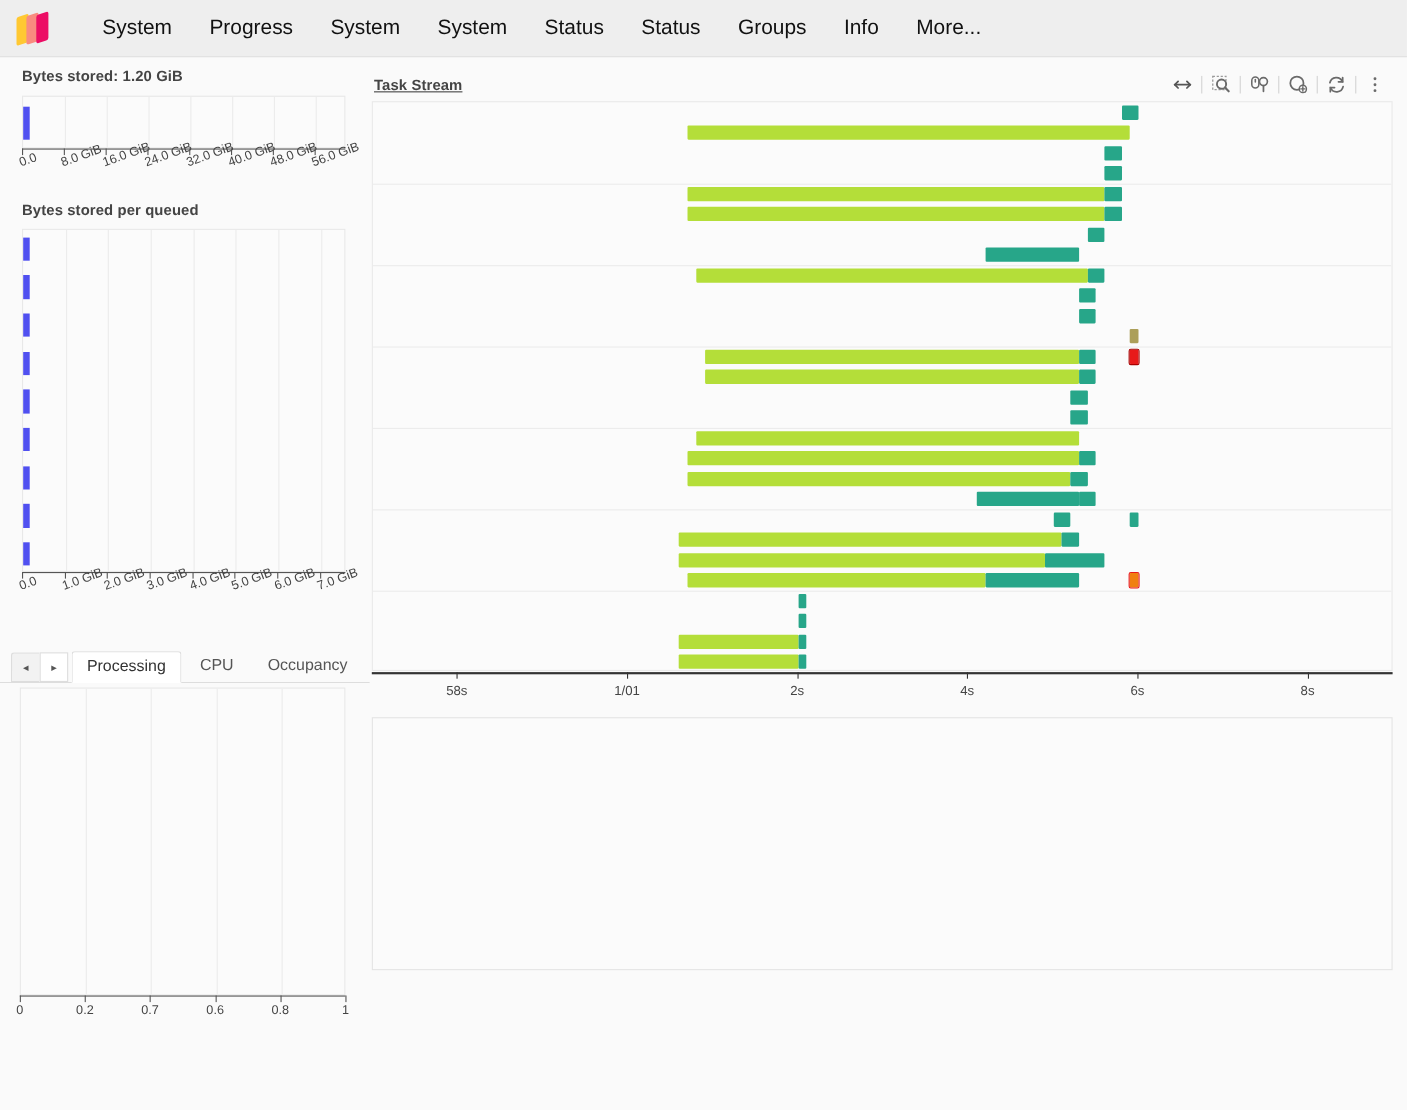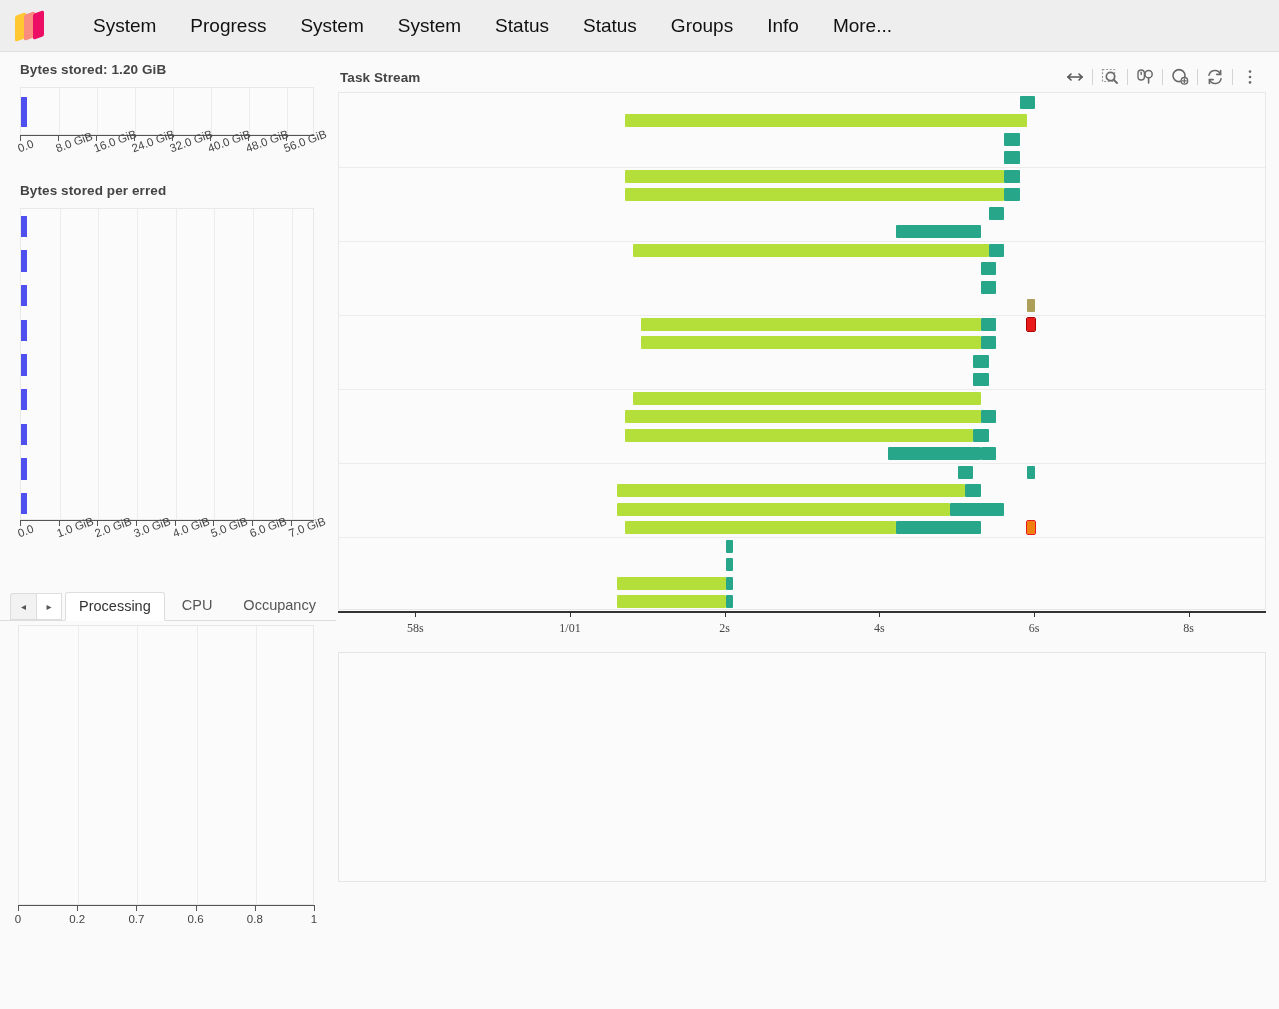--- a/index.html
+++ b/index.html
@@ -49,21 +49,21 @@
   .left-col { width: 336px; flex: 0 0 336px; padding: 0; }
   .right-col { flex: 1 1 auto; padding: 0; }
 
   .panel-title {
     font-size: 13.5px;
     font-weight: bold;
     color: #444;
     padding: 10px 0 6px 20px;
     letter-spacing: .1px;
   }
-  .right-col .panel-title { padding-left: 2px; }
+  .right-col .panel-title { padding-left: 2px; text-decoration: underline; }
 
   
   .plot {
     position: relative;
     background: #fafafa;
   }
   .plot-frame {
     position: absolute;
     border: 1px solid #e8e8e8;
     background: #fbfbfb;
@@ -157,21 +157,21 @@
     position: absolute;
     left: 1px; right: 1px; bottom: -4px;
     height: 2.5px; background: #26aae1;
   }
   .tool svg { display: block; }
   .tool-sep {
     width: 1px; height: 16px; background: #d4d4d4; margin: 0 2px;
   }
 
   
-  #taskstream-plot { position: relative; height: 560px; font-family: Liberation Serif, serif; }
+  #taskstream-plot { position: relative; height: 560px; }
   #ts-frame {
     position: absolute;
     left: 2px; top: 0; width: 928px; height: 518px;
     border: 1px solid #e9e9e9;
     border-left: 1px solid #e9e9e9;
     background: #fbfbfb;
     overflow: hidden;
   }
   #ts-frame .hgrid { background: #ececec; }
   .ts-rect { position: absolute; border-radius: 1px; }
@@ -237,21 +237,21 @@
           <div class="ticklabel rot" style="left: 167.742px; top: 60px;">32.0 GiB</div>
           <div class="tick" style="left: 209.7px; top: 52px;"></div>
           <div class="ticklabel rot" style="left: 205.677px; top: 60px;">40.0 GiB</div>
           <div class="tick" style="left: 247.6px; top: 52px;"></div>
           <div class="ticklabel rot" style="left: 243.613px; top: 60px;">48.0 GiB</div>
           <div class="tick" style="left: 285.5px; top: 52px;"></div>
           <div class="ticklabel rot" style="left: 281.548px; top: 60px;">56.0 GiB</div>
         </div>
     </div>
 
-    <div class="panel-title">Bytes stored per erred</div>
+    <div class="panel-title">Bytes stored per queued</div>
     <div class="plot" id="bytes-worker">
       <div class="plot-frame" id="bw-frame" style="left:20px;top:4px;width:294px;height:312px;">
           <div class="vgrid" style="left: 38.7px;"></div>
           <div class="vgrid" style="left: 77.4px;"></div>
           <div class="vgrid" style="left: 116.1px;"></div>
           <div class="vgrid" style="left: 154.7px;"></div>
           <div class="vgrid" style="left: 193.4px;"></div>
           <div class="vgrid" style="left: 232.1px;"></div>
           <div class="vgrid" style="left: 270.8px;"></div>
           <div class="hbar" style="left: 0px; top: 6.6px; width: 5.8px; height: 21.5px; background: rgb(80, 80, 240);"></div>

